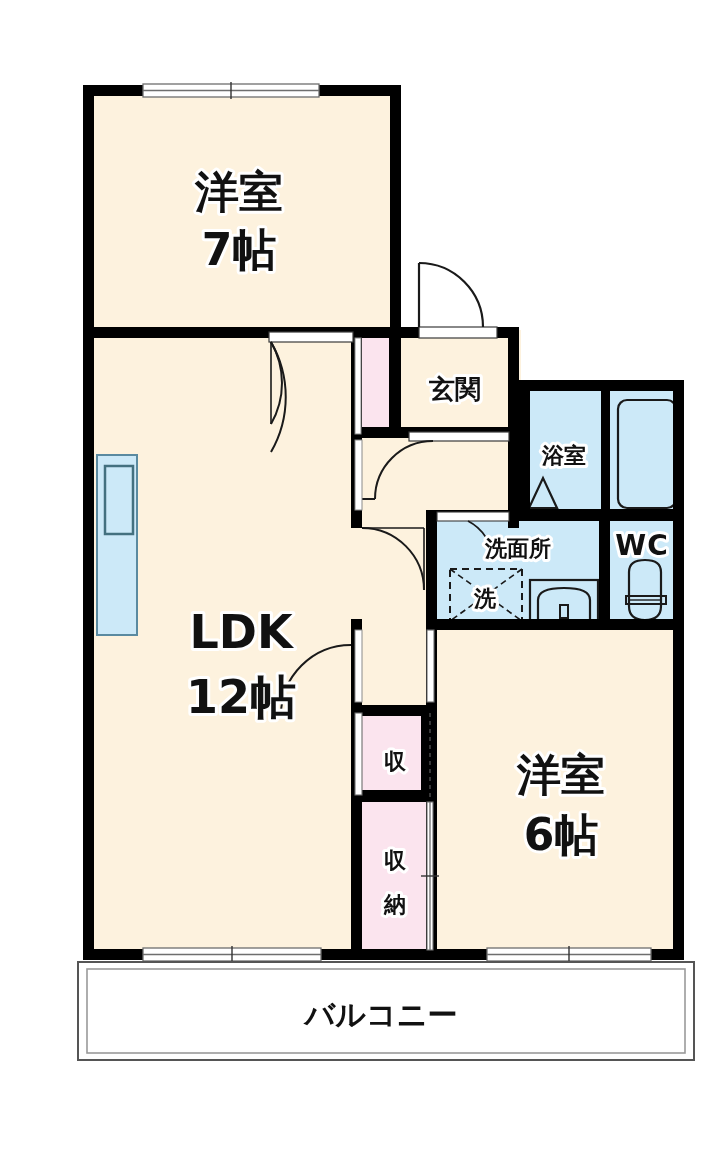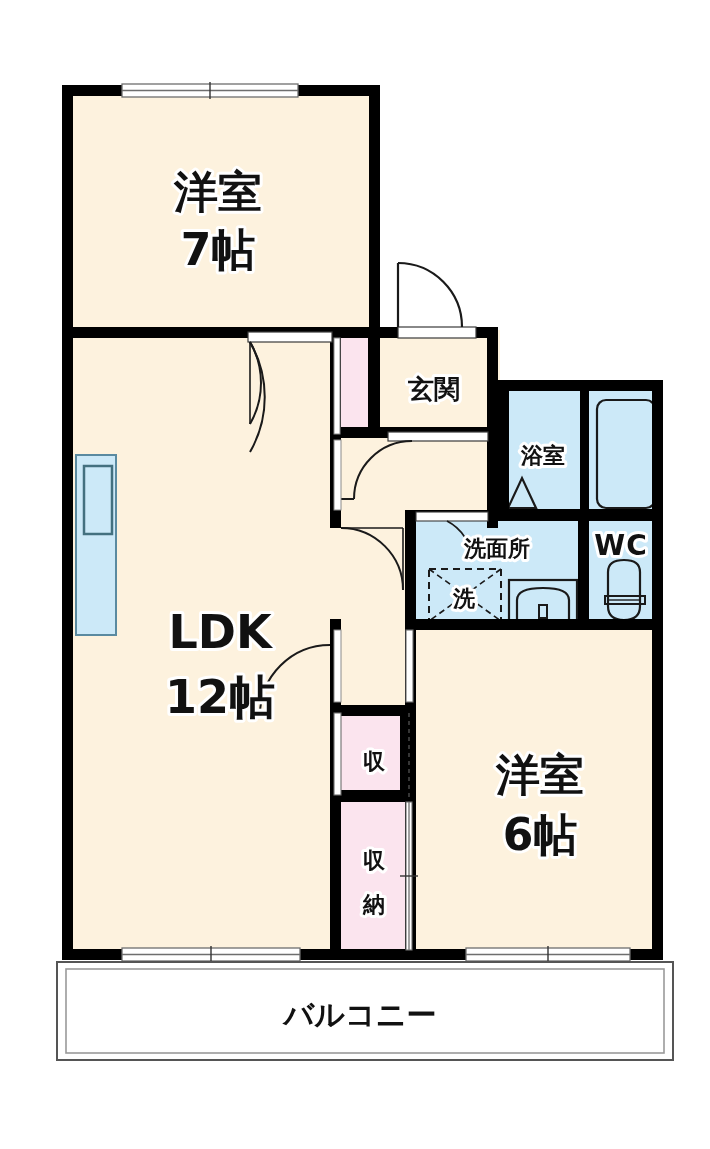--- a/index.html
+++ b/index.html
@@ -1,18 +1,18 @@
 <!DOCTYPE html>
 <html><head>
 <meta charset="utf-8">
 <style>
   html,body{margin:0;padding:0;background:#ffffff;}
   body{width:710px;height:1149px;overflow:hidden;
        font-family:"DejaVu Sans","Liberation Sans",sans-serif;}
-  #plan{position:relative;width:644px;height:1149px;background:#ffffff;}
+  #plan{position:relative;width:644px;height:1149px;background:#ffffff;padding-left:21px;}
   svg{display:block;}
   .lbl{font-family:"DejaVu Sans","Liberation Sans",sans-serif;
        font-weight:700;fill:#111111;text-anchor:middle;
        paint-order:stroke fill;stroke:#ffffff;stroke-width:6px;stroke-linejoin:round;}
   .lbl-lg{font-size:44px;}
   .lbl-sm{font-size:26px;}
   .lbl-xs{font-size:22px;}
   .lbl-wc{font-size:28px;letter-spacing:1px;}
   .lbl-bal{font-size:30px;stroke-width:5px;}
   .lbl-ldk{font-size:46px;}

